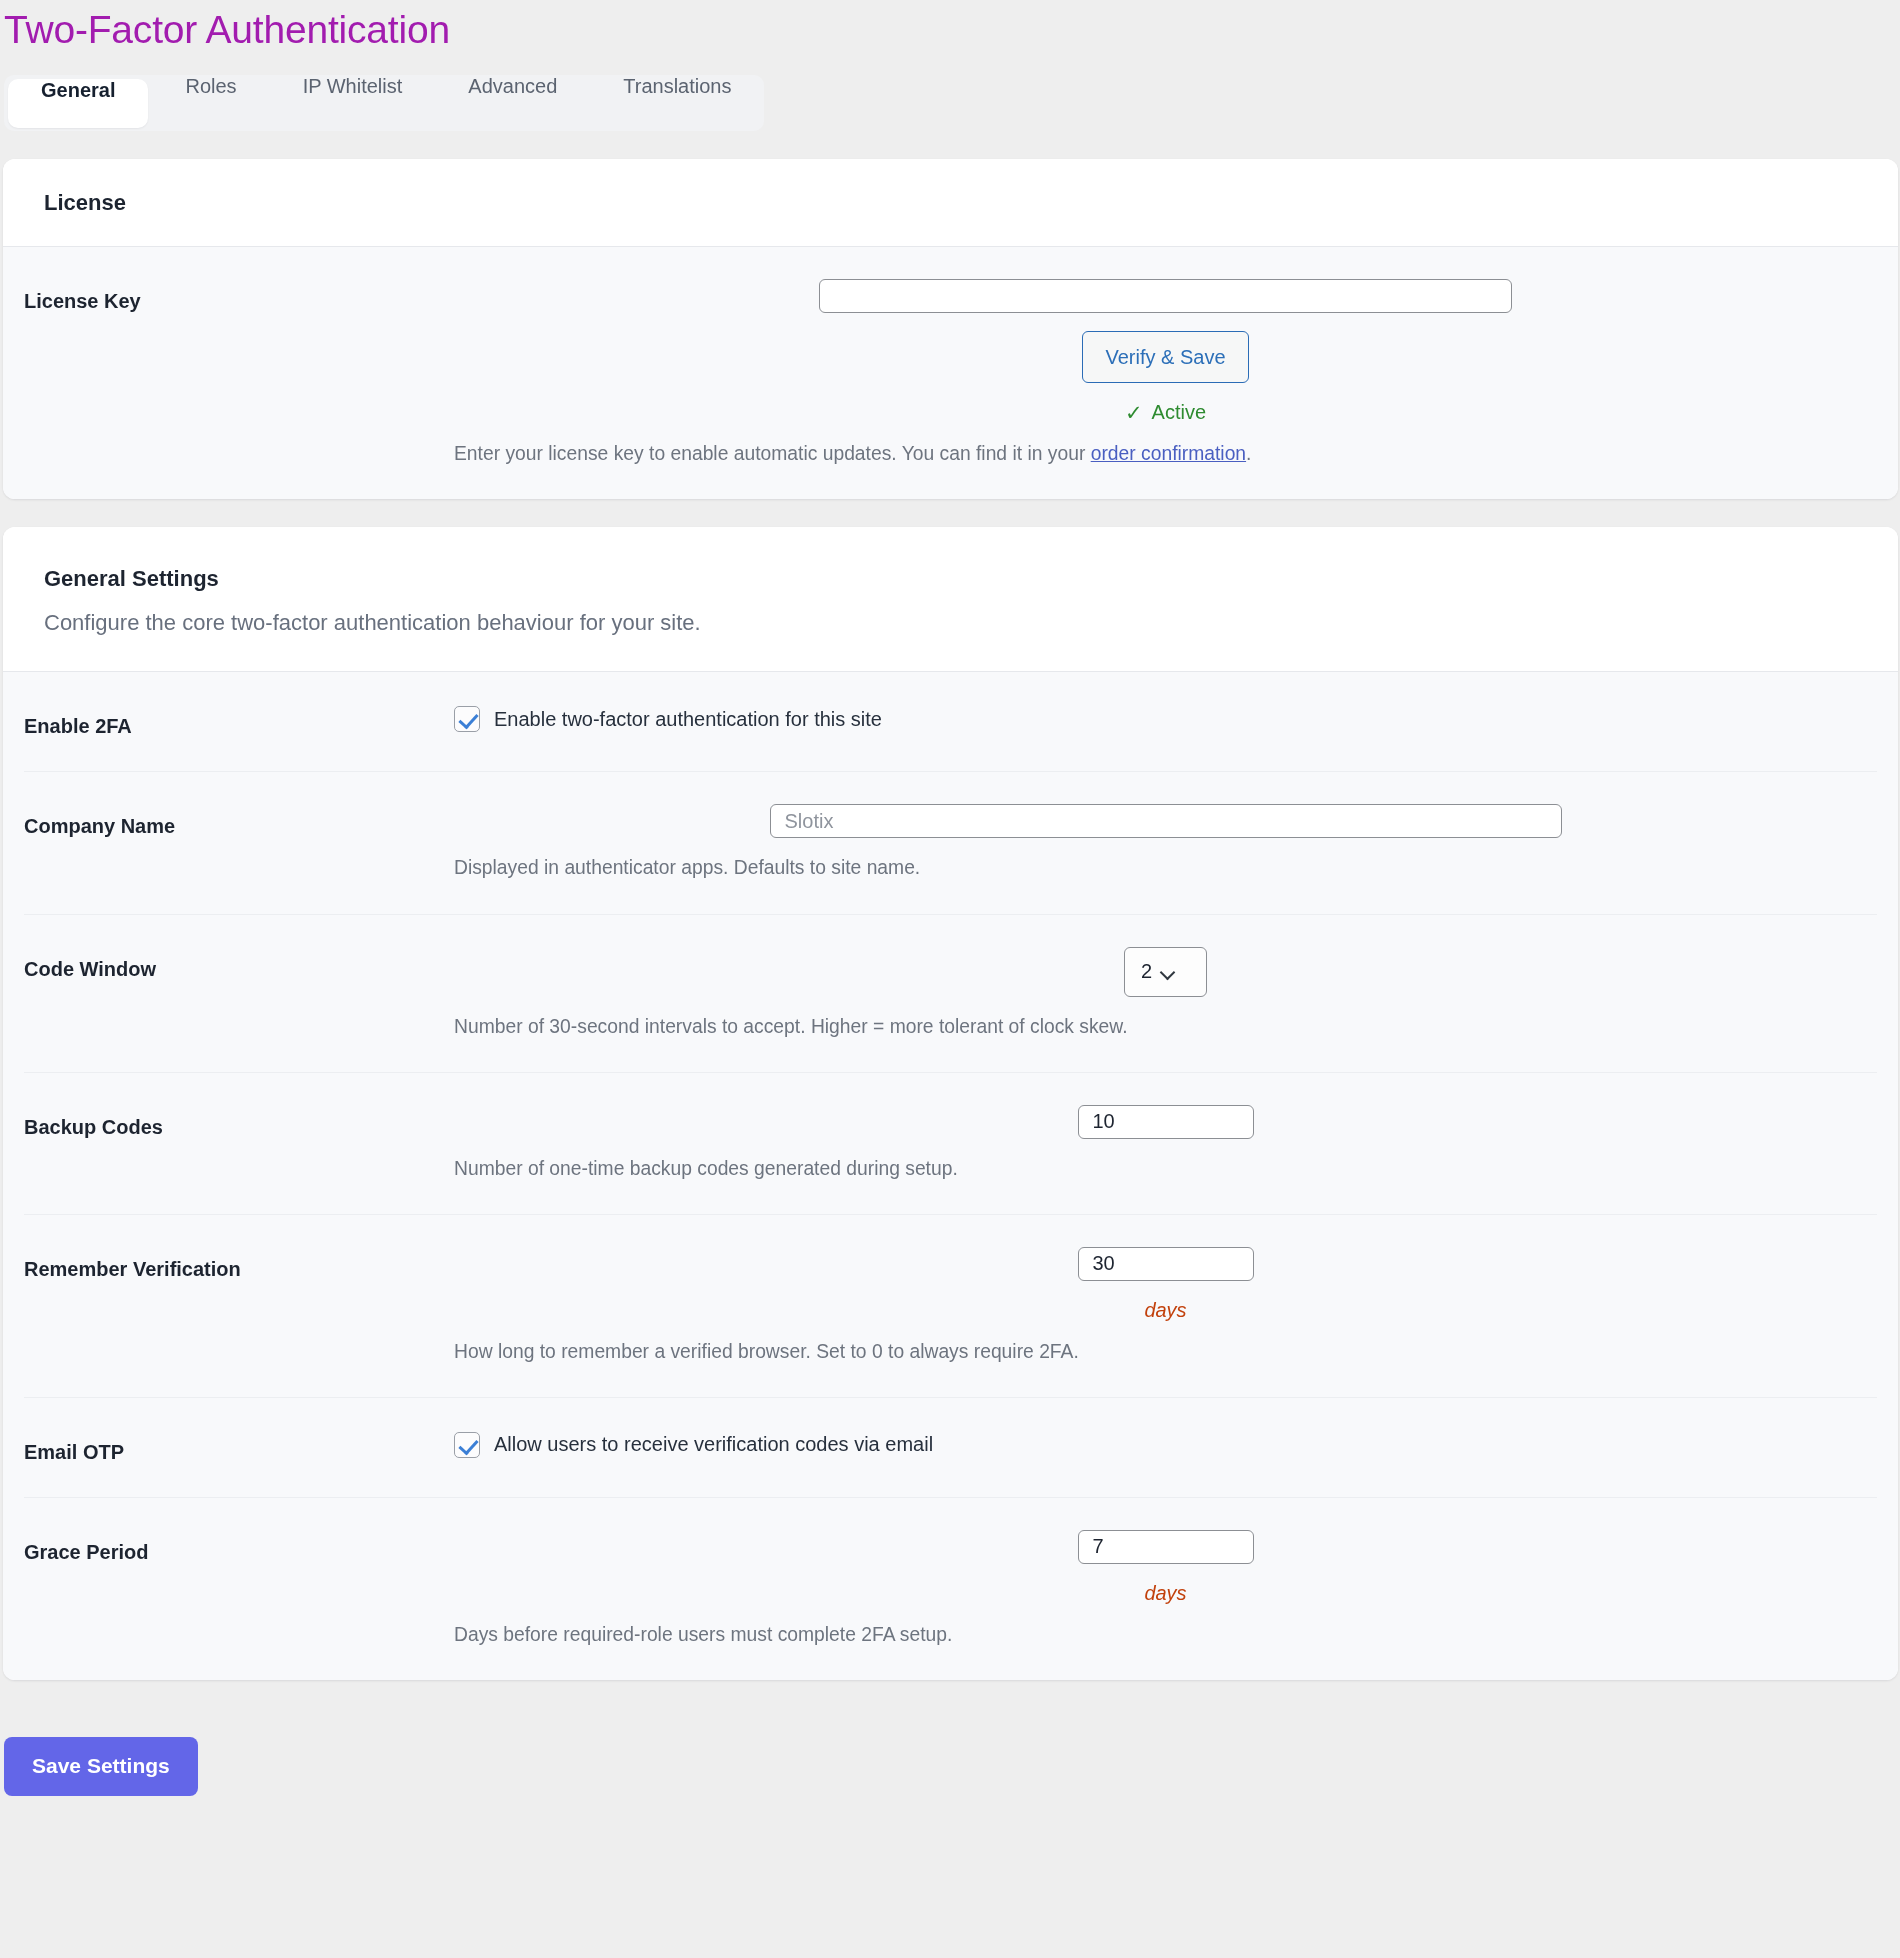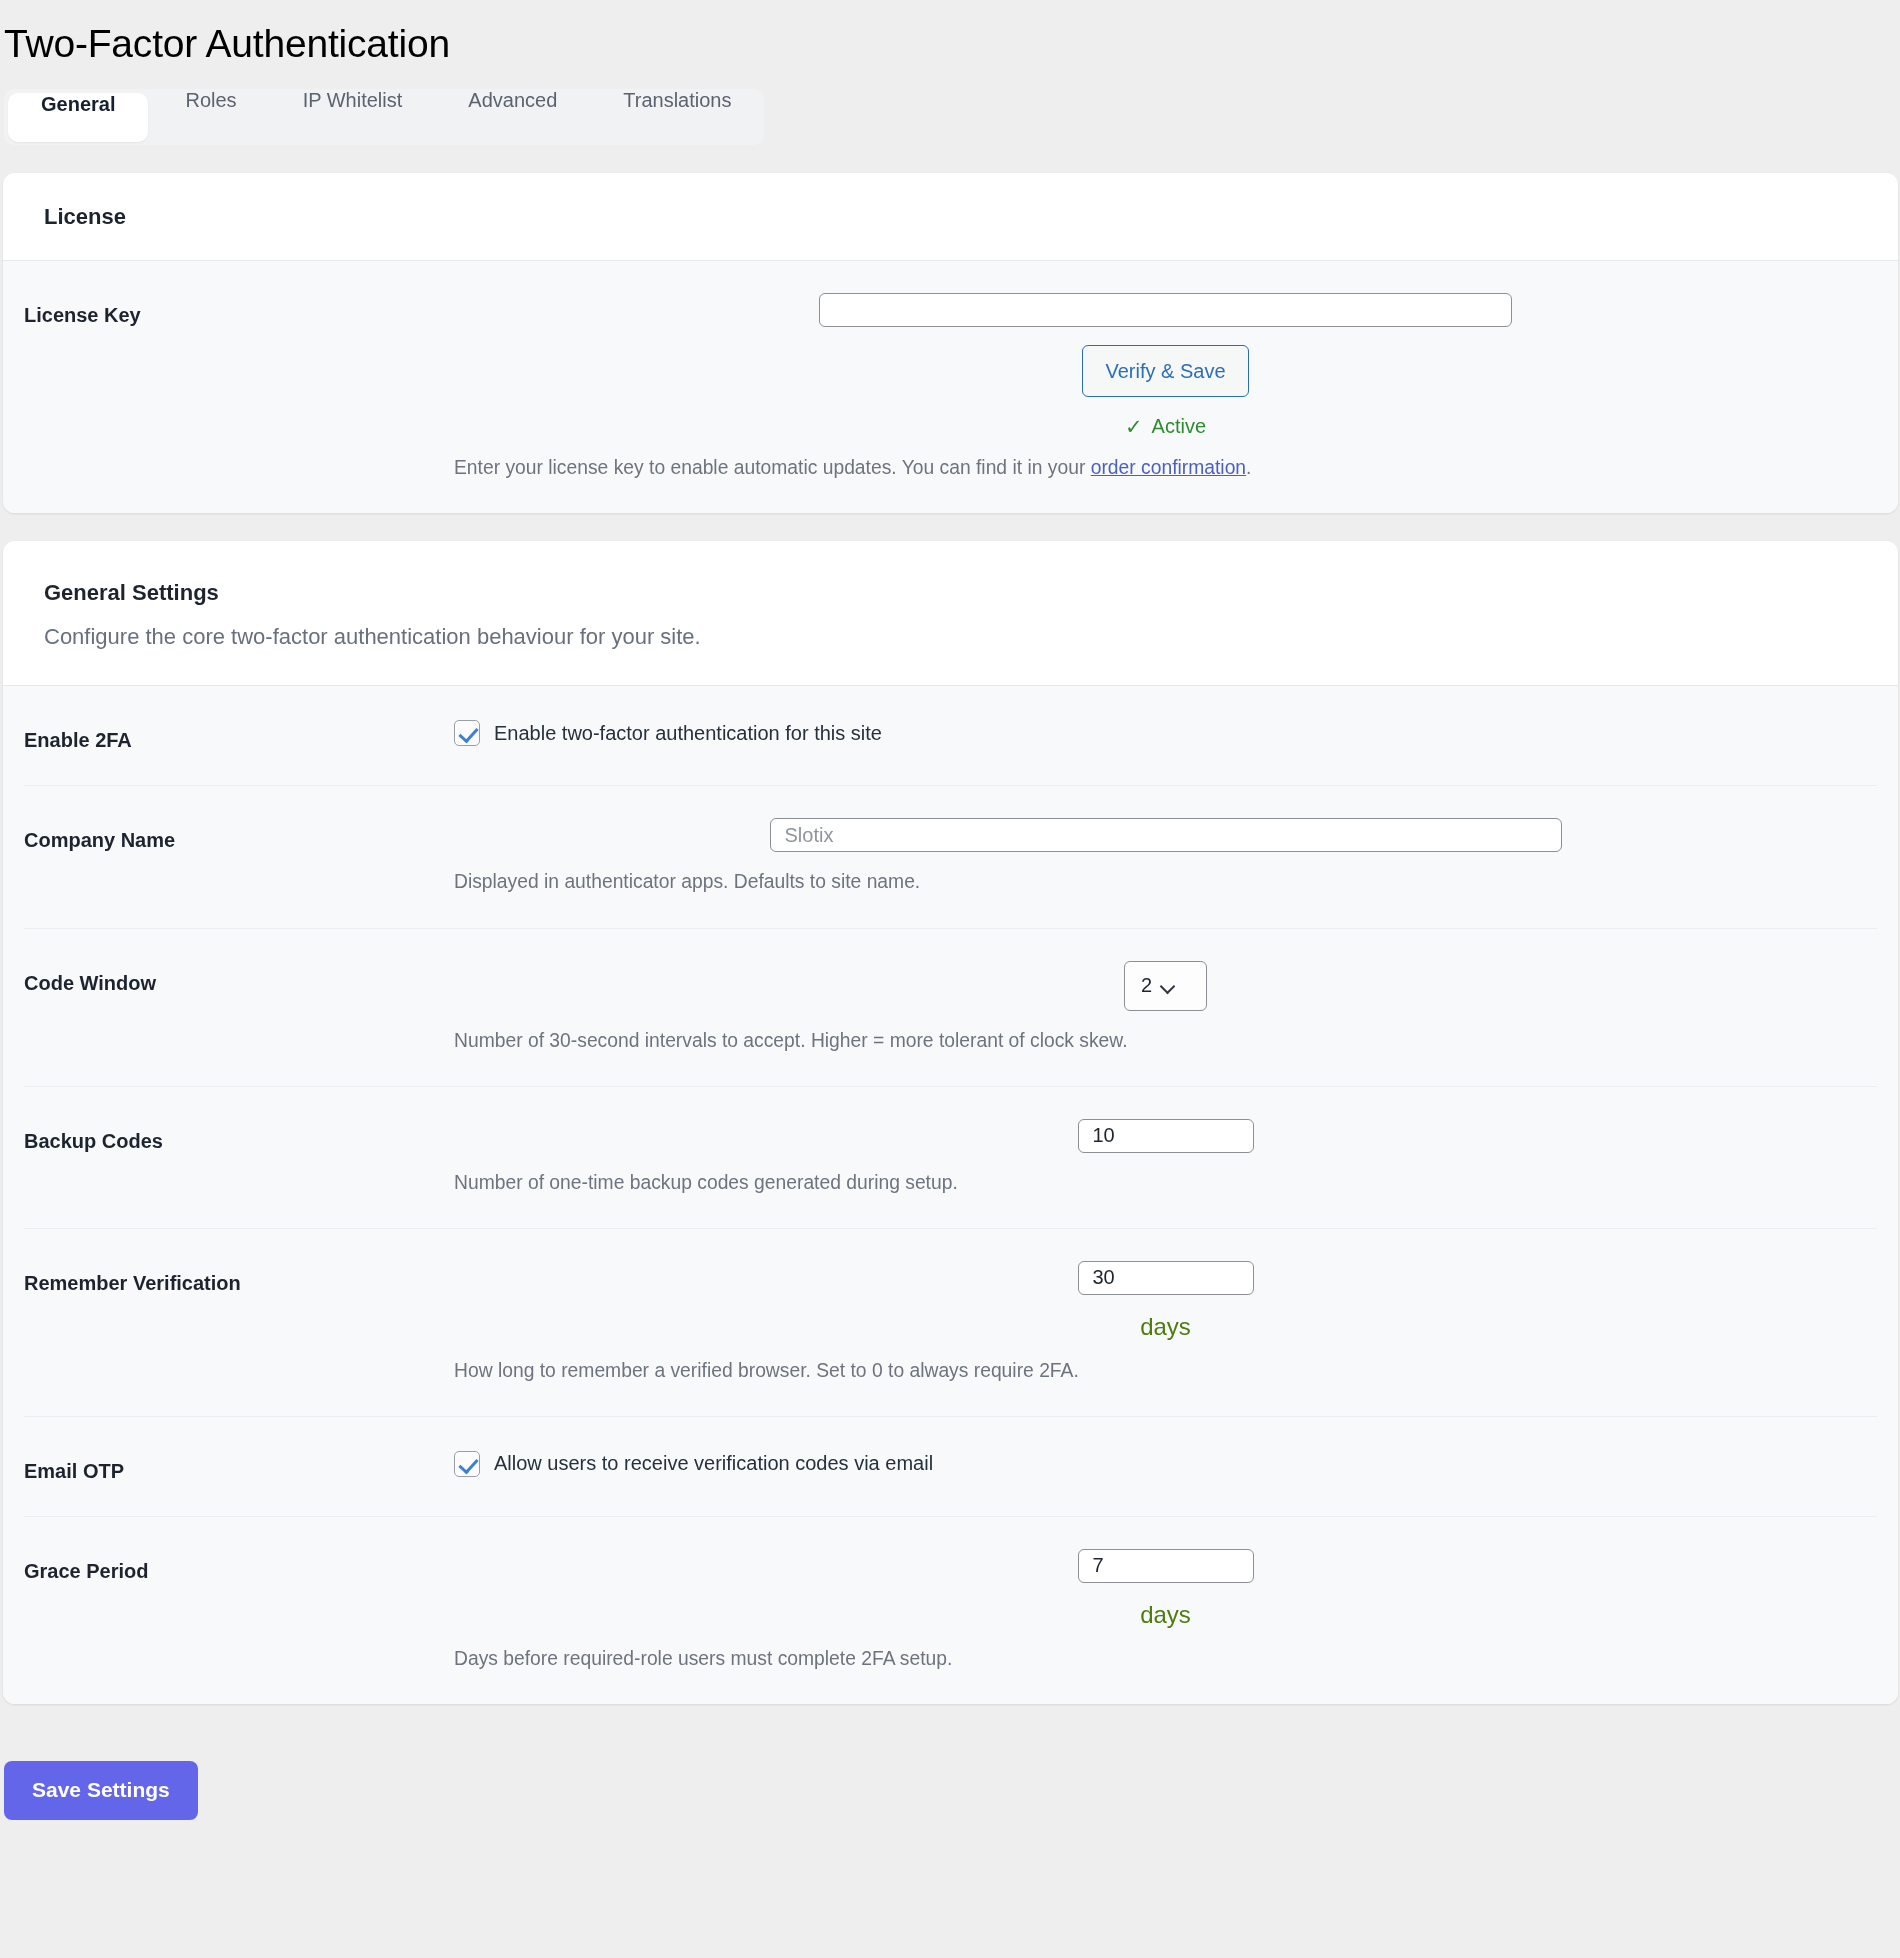--- a/index.html
+++ b/index.html
@@ -13,23 +13,23 @@
     width: 1901px;
     min-height: 1958px;
     position: relative;
     -webkit-font-smoothing: antialiased;
   }
 
   
   .page-title {
     font-size: 39px;
     font-weight: 400;
-    color: #000000;
+    color: #a21caf;
     margin: 0;
-    padding: 22px 0 0 4px;
+    padding: 8px 0 0 4px;
     letter-spacing: -0.2px;
     line-height: 1.15;
   }
 
   
   .tabs {
     display: inline-flex;
     align-items: stretch;
     background: #f1f2f4;
     border-radius: 10px;
@@ -197,22 +197,23 @@
     gap: 9px;
     white-space: nowrap;
   }
   .check-glyph {
     font-size: 21px;
     line-height: 1;
     color: #2e8b30;
   }
 
   .unit {
-    font-size: 24px;
-    color: #4d7c0f;
+    font-size: 20px;
+    color: #c2410c;
+    font-style: italic;
   }
 
   
   .cb-line {
     display: flex;
     align-items: center;
     gap: 14px;
     padding-top: 2px;
   }
   .cb {

